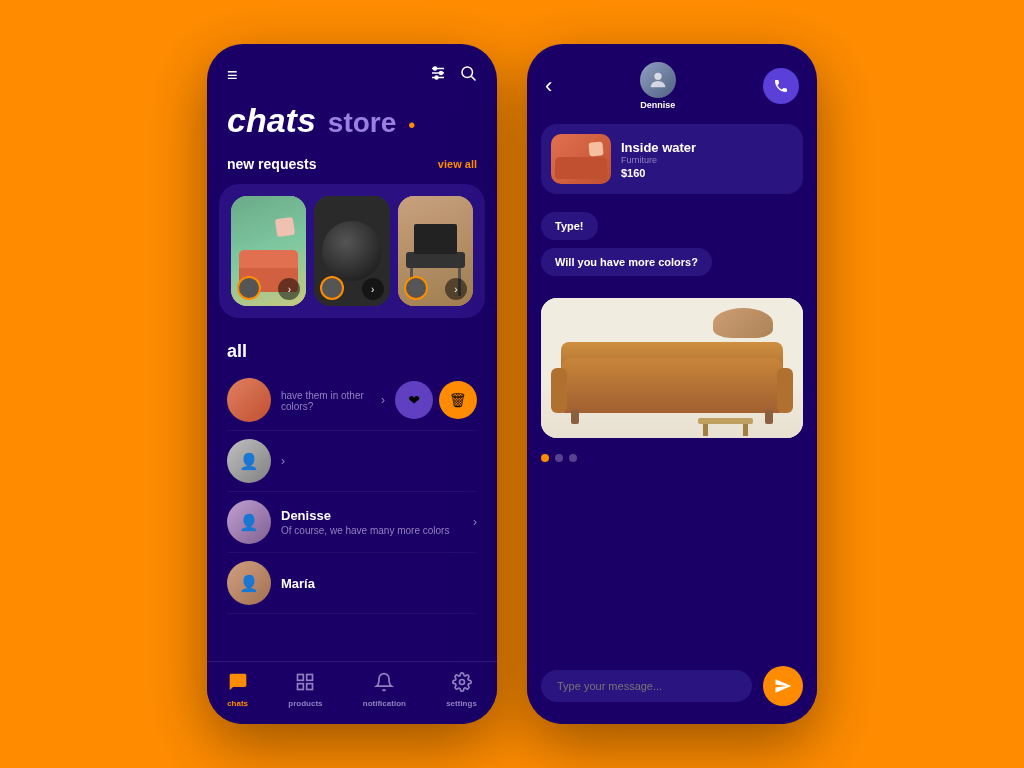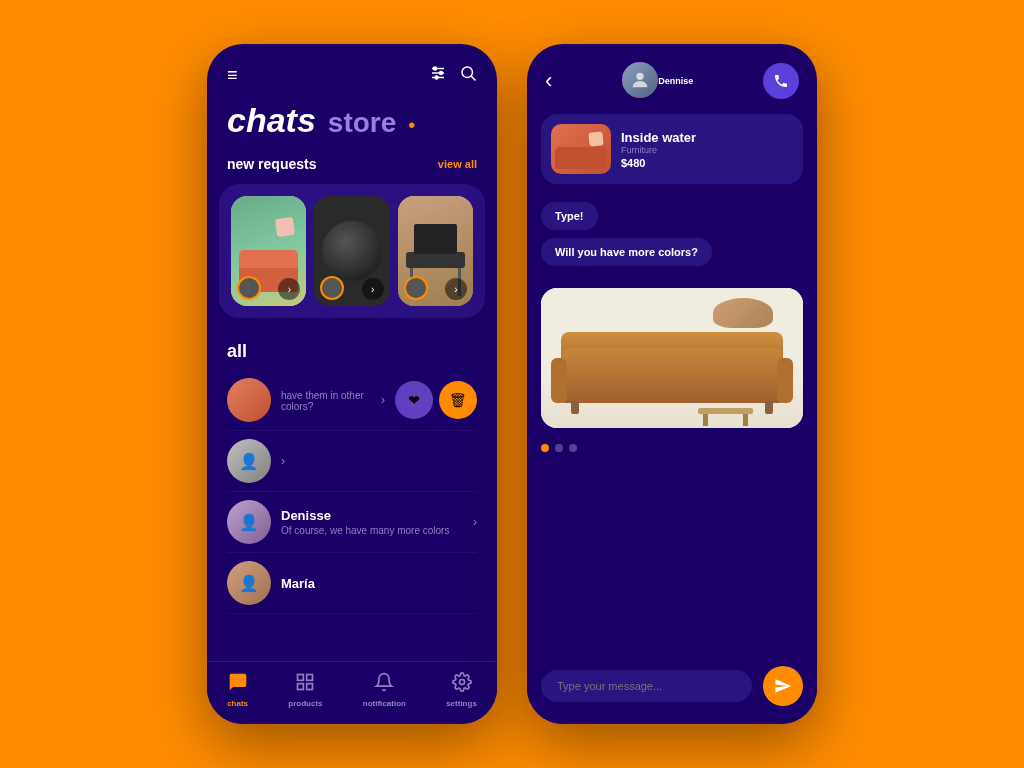--- a/index.html
+++ b/index.html
@@ -239,21 +239,21 @@
       align-items: center;
       justify-content: space-between;
       padding: 18px 18px 10px;
     }
     .back-icon {
       color: white;
       font-size: 16px;
     }
     .header-user {
       display: flex;
-      flex-direction: row;
+      flex-direction: column;
       align-items: center;
     }
     .header-avatar {
       width: 36px;
       height: 36px;
       border-radius: 50%;
       background: linear-gradient(135deg, #a0c8e0, #607090);
       margin-bottom: 2px;
       overflow: hidden;
       display: flex;
@@ -703,21 +703,21 @@
           <path d="M6.6 10.8c1.4 2.8 3.8 5.1 6.6 6.6l2.2-2.2c.3-.3.7-.4 1-.2 1.1.4 2.3.6 3.6.6.6 0 1 .4 1 1V20c0 .6-.4 1-1 1-9.4 0-17-7.6-17-17 0-.6.4-1 1-1h3.5c.6 0 1 .4 1 1 0 1.3.2 2.5.6 3.6.1.3 0 .7-.2 1L6.6 10.8z"></path>
         </svg>
       </div>
     </div>
 
     <div class="product-card">
       <div class="product-thumb"></div>
       <div class="product-info">
         <div class="product-name">Inside water</div>
         <div class="product-cat">Furniture</div>
-        <div class="product-price">$480</div>
+        <div class="product-price">$160</div>
       </div>
     </div>
 
     <div class="messages-area">
       <div class="msg-row incoming">
         <span class="msg-bubble msg-incoming">Type!</span>
       </div>
       <div class="msg-row incoming">
         <span class="msg-bubble msg-incoming">Will you have more colors?</span>
       </div>

